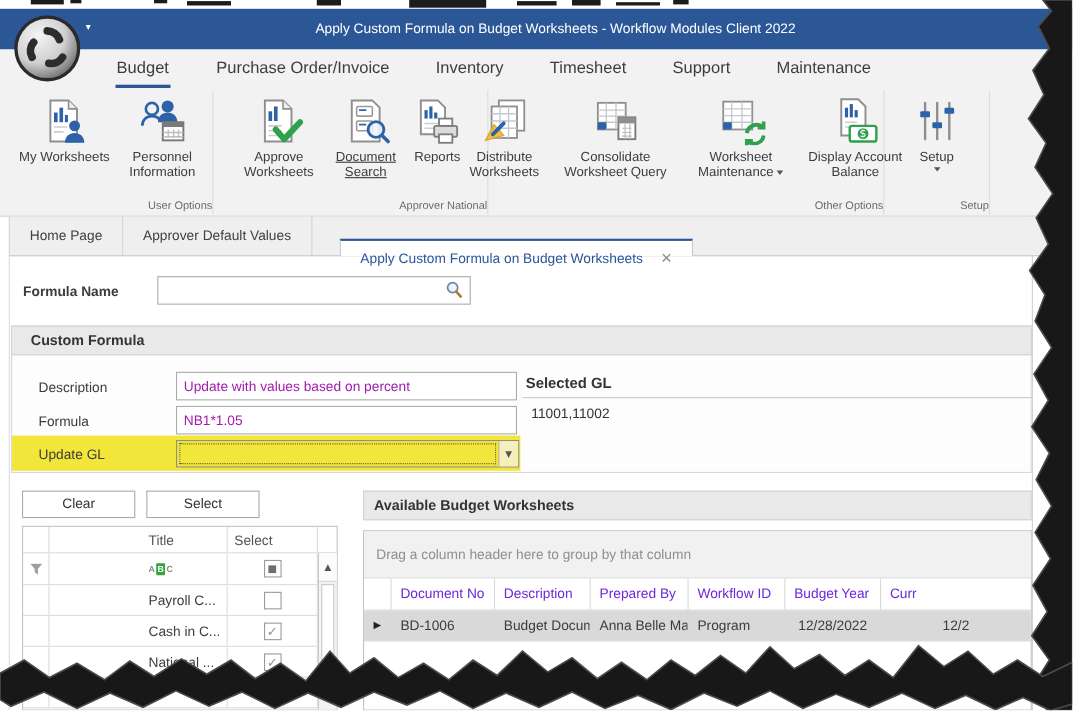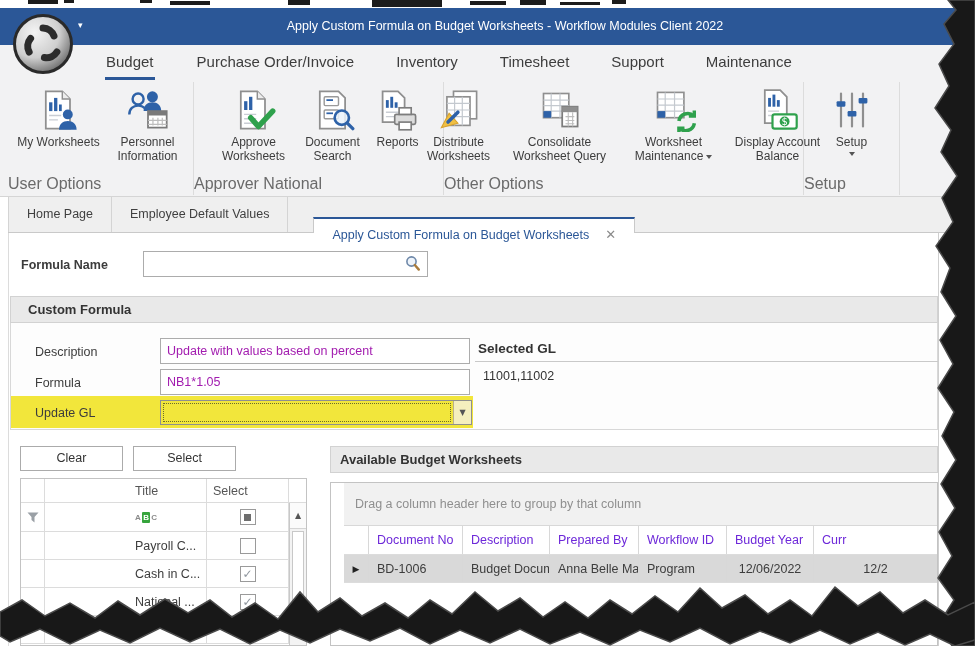--- a/index.html
+++ b/index.html
@@ -20,21 +20,21 @@
   .rtabs{position:absolute;left:84px;top:45px;height:37px;display:flex;font-size:15px;color:#3d3d3d;}
   .rtab{padding:0 21px;line-height:33px;cursor:default;}
   .rtab.active .t{display:inline-block;line-height:30px;border-bottom:3px solid #2b5797;padding:0 1px;}
 
   
   .rgroup{position:absolute;top:82px;height:113px;border-right:1px solid #dcdcdc;box-sizing:border-box;}
   .rbtns{position:absolute;top:3px;left:0;right:0;display:flex;justify-content:center;align-items:flex-start;}
   .rbtn{display:flex;flex-direction:column;align-items:center;padding:2px 1px;}
   .ricon{width:46px;height:46px;display:flex;align-items:center;justify-content:center;}
   .rlbl{font-size:12px;line-height:14px;text-align:center;color:#3d3d3d;margin-top:2px;}
-  .glabel{position:absolute;bottom:2px;left:0;right:0;text-align:left;font-size:16px;color:#6a6a6a;}
+  .glabel{position:absolute;bottom:2px;left:0;right:0;text-align:right;font-size:10px;color:#6a6a6a;}
   .chev{display:inline-block;width:0;height:0;border-left:3.5px solid transparent;
         border-right:3.5px solid transparent;border-top:4px solid #555;margin-left:3px;vertical-align:middle;}
   .chev.below{display:block;margin:3px auto 0;}
 
   
   .dtabs{position:absolute;left:8px;top:197px;width:957px;height:36px;background:#efefef;
          border-bottom:1px solid #c9c9c9;display:flex;box-sizing:border-box;z-index:2;}
   .dtab{padding:0 18px;line-height:34px;color:#3f3f3f;border-right:1px solid #d4d4d4;white-space:nowrap;}
   .dtab.first{border-left:1px solid #d4d4d4;}
   .dtab.active{background:#fff;border-top:2px solid #2b5797;border-left:1px solid #c9c9c9;
@@ -88,21 +88,21 @@
   .cb{width:14px;height:14px;border:1px solid #9a9a9a;background:#fff;display:flex;
       align-items:center;justify-content:center;}
   .cb .tick{color:#8e959d;font-size:12px;font-family:"DejaVu Sans",sans-serif;line-height:12px;}
   .cb.ind i{display:block;width:7px;height:7px;background:#6e6e6e;}
   .abc{font-size:8px;color:#8a8a8a;letter-spacing:0.5px;display:flex;align-items:center;font-weight:bold;}
   .abc b{display:inline-block;background:#36a43c;color:#fff;width:8px;height:11px;line-height:11px;
          text-align:center;margin:0 1px;font-size:8px;border-radius:1px;}
 
   
   .ws-panel{position:absolute;left:330px;top:482px;width:608px;height:164px;border:1px solid #c3c3c3;
-            background:#fff;box-sizing:border-box;padding-left:13px;}
+            background:#fff;box-sizing:border-box;}
   .ws-grouphint{height:43px;background:#f1f1f1;border-bottom:1px solid #d8d8d8;color:#8f8f8f;
                 line-height:43px;padding-left:11px;box-sizing:border-box;}
   .wrow{display:flex;box-sizing:border-box;border-bottom:1px solid #dcdcdc;}
   .wcell{box-sizing:border-box;border-right:1px solid #d8d8d8;padding:0 8px;overflow:hidden;
          white-space:nowrap;display:flex;align-items:center;}
   .w-ind{width:25px;justify-content:center;padding:0;}
   .w-doc{width:94px;}
   .w-desc{width:87px;}
   .w-prep{width:89px;}
   .w-wf{width:88px;}
@@ -206,21 +206,21 @@
           <svg width="44" height="44" viewBox="0 0 40 40">
             <path d="M8 3h17l6 6v28H8z" fill="#fff" stroke="#8f8f8f" stroke-width="1.6"></path>
             <rect x="12" y="8" width="13" height="8" rx="1" fill="none" stroke="#9a9a9a" stroke-width="1.3"></rect>
             <path d="M14 11h6" stroke="#2e62a8" stroke-width="1.6"></path>
             <rect x="12" y="20" width="13" height="8" rx="1" fill="none" stroke="#9a9a9a" stroke-width="1.3"></rect>
             <path d="M14 23h6" stroke="#2e62a8" stroke-width="1.6"></path>
             <circle cx="28" cy="27" r="6.5" fill="#eaf2fa" fill-opacity="0.85" stroke="#2e62a8" stroke-width="2.4"></circle>
             <path d="M33 32l5 5" stroke="#2e62a8" stroke-width="3" stroke-linecap="round"></path>
           </svg>
         </div>
-        <div class="rlbl" style="width:74px;"><span>Document Search</span></div>
+        <div class="rlbl" style="width:74px;text-decoration:underline;"><span>Document Search</span></div>
       </div>
       <div class="rbtn">
         <div class="ricon">
           <svg width="44" height="44" viewBox="0 0 40 40">
             <path d="M6 3h14l6 6v22H6z" fill="#fff" stroke="#8f8f8f" stroke-width="1.6"></path>
             <rect x="9" y="11" width="2.6" height="7" fill="#2e62a8"></rect>
               <rect x="13" y="8" width="2.6" height="10" fill="#2e62a8"></rect>
               <rect x="17" y="13" width="2.6" height="5" fill="#2e62a8"></rect>
             <path d="M9 22h12M9 26h9" stroke="#c9cdd4" stroke-width="1.3"></path>
             <rect x="17" y="24" width="19" height="9" rx="1.5" fill="#dcdcdc" stroke="#7d7d7d" stroke-width="1.5"></rect>
@@ -306,21 +306,21 @@
           </svg>
         </div>
         <div class="rlbl" style="width:46px;"><span>Setup</span><span class="chev below"></span></div>
       </div>
     </div>
     <div class="glabel">Setup</div>
   </div>
 
   <div class="dtabs">
     <div class="dtab first">Home Page</div>
-    <div class="dtab">Employee Default Values</div>
+    <div class="dtab">Approver Default Values</div>
     <div class="dtab active">
       <span>Apply Custom Formula on Budget Worksheets</span><span class="close">✕</span>
     </div>
   </div>
   <div class="content-border-left"></div>
   <div class="content-border-right"></div>
 
   <div class="field-label lbl-strong" style="left:21px;top:258px;">Formula Name</div>
   <input class="tbox" style="left: 143px; top: 251px; width: 285px; padding-right: 26px;" value="">
   <div style="position:absolute;left:404px;top:255px;">
@@ -433,21 +433,21 @@
       <div class="wcell w-curr" style="justify-content:flex-start;">Curr</div>
     </div>
     <div class="wrow sel" style="height:28px;">
       <div class="wcell w-ind">
           <span class="tri">▶</span>
         </div>
       <div class="wcell w-doc">BD-1006</div>
       <div class="wcell w-desc">Budget Docum...</div>
       <div class="wcell w-prep">Anna Belle Ma...</div>
       <div class="wcell w-wf">Program</div>
-      <div class="wcell w-year">12/06/2022</div>
+      <div class="wcell w-year">12/28/2022</div>
       <div class="wcell w-curr">12/2</div>
     </div>
   </div>
 
   <svg class="tear" viewBox="0 0 975 646">
     <g fill="#181818" stroke="#4a4a4a" stroke-width="1.5">
 
       <path d="M948 0 L975 0 L975 646 L952 646 L940 622 L954 600 L938 578 L952 556 L939 532 L955 508 L941 484 L956 460 L942 436 L954 412 L938 388 L953 364 L940 340 L956 316 L941 292 L950 268 L936 246 L953 222 L942 198 L957 176 L941 152 L951 130 L935 108 L949 86 L939 64 L954 44 L944 24 L956 10 Z"></path>
 
       <path d="M0 612 L22 600 L45 616 L70 603 L95 618 L118 601 L140 615 L165 599 L188 613 L210 600 L232 617 L255 603 L278 619 L300 592 L318 612 L340 598 L362 616 L385 603 L408 618 L430 600 L452 614 L475 592 L498 611 L520 598 L543 617 L565 602 L588 618 L610 600 L632 614 L655 596 L678 612 L700 588 L722 608 L745 595 L768 614 L790 600 L812 616 L835 587 L858 606 L880 592 L903 613 L925 600 L948 615 L975 602 L975 640 L955 646 L930 634 L905 645 L878 632 L850 644 L820 630 L790 643 L760 631 L730 644 L700 628 L670 642 L640 630 L610 645 L580 632 L550 644 L520 629 L490 643 L460 630 L430 644 L400 628 L370 641 L340 629 L310 643 L280 630 L250 644 L220 629 L190 642 L160 628 L130 643 L100 630 L70 644 L40 629 L10 642 L0 636 Z"></path>

